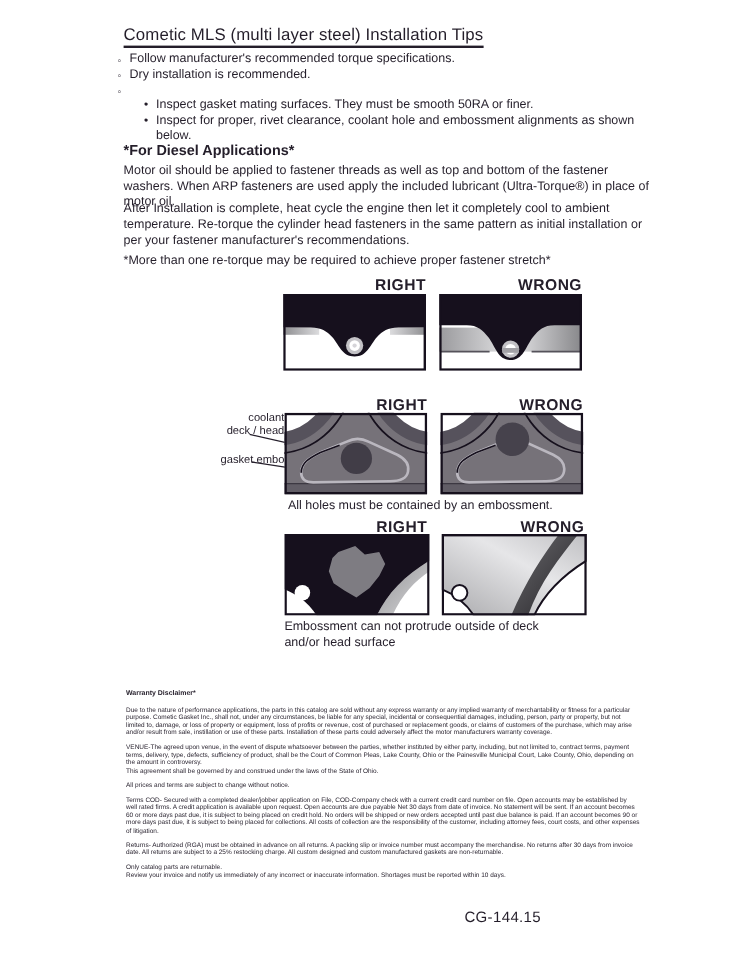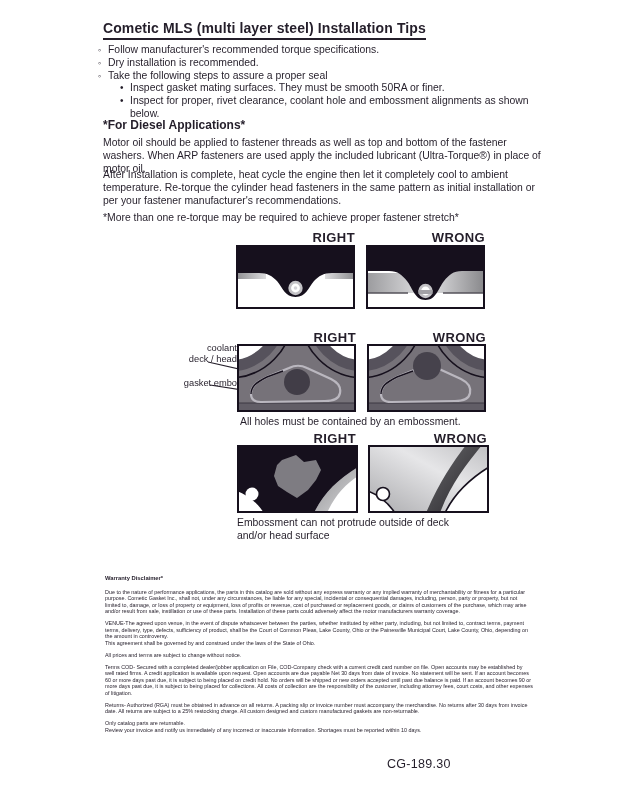--- a/index.html
+++ b/index.html
@@ -3,21 +3,21 @@
 <meta charset="utf-8">
 <style>
   html,body{margin:0;padding:0;background:#fff;}
   .page{
     position:relative;width:618px;height:800px;background:#ffffff;
     font-family:"Liberation Sans","DejaVu Sans",sans-serif;color:#241e2a;
     overflow:hidden;
   }
   .abs{position:absolute;}
   .title{
-    left:103px;top:20px;font-size:14px;font-weight:700;
+    left:103px;top:20px;font-size:14px;font-weight:400;
     border-bottom:2px solid #241e2a;padding-bottom:2px;letter-spacing:.1px;
   }
   .bullets{left:98px;top:44px;font-size:10.4px;line-height:12.8px;width:460px;}
   .brow{display:flex;}
   .bmark{width:10px;flex:0 0 10px;text-align:left;font-size:9px;}
   .sub .bmark{font-size:10px;}
   .sub{padding-left:22px;}
   .diesel-head{left:103px;top:118px;font-size:12px;font-weight:700;}
   .body-p{left:103px;width:444px;font-size:10.4px;line-height:13.1px;}
   .p1{top:136px;}
@@ -44,21 +44,20 @@
     <div class="brow">
       <span class="bmark">◦</span>
       <span>Follow manufacturer's recommended torque specifications.</span>
     </div>
     <div class="brow">
       <span class="bmark">◦</span>
       <span>Dry installation is recommended.</span>
     </div>
     <div class="brow">
       <span class="bmark">◦</span>
-      <span>Take the following steps to assure a proper seal</span>
     </div>
     <div class="brow sub">
       <span class="bmark">•</span>
       <span>Inspect gasket mating surfaces.  They must be smooth 50RA or finer.</span>
     </div>
     <div class="brow sub">
       <span class="bmark">•</span>
       <span>Inspect for proper, rivet clearance, coolant hole and embossment alignments as shown below.</span>
     </div>
   </div>
@@ -245,15 +244,15 @@
     <p>Due to the nature of performance applications, the parts in this catalog are sold without any express warranty or any implied warranty of merchantability or fitness for a particular purpose.  Cometic Gasket Inc., shall not, under any circumstances, be liable for any special, incidental or consequential damages, including, person, party or property, but not limited to, damage, or loss of property or equipment, loss of profits or revenue, cost of purchased or replacement goods, or claims of customers of the purchase, which may arise and/or result from sale, instillation or use of these parts.  Installation of these parts could adversely affect the motor manufacturers warranty coverage.</p>
     <p class="tight">VENUE-The agreed upon venue, in the event of dispute whatsoever between the parties, whether instituted by either party, including, but not limited to, contract terms, payment terms, delivery, type, defects, sufficiency of product, shall be the Court of Common Pleas, Lake County, Ohio or the Painesville Municipal Court, Lake County, Ohio, depending on the amount in controversy.</p>
     <p>This agreement shall be governed by and construed under the laws of the State of Ohio.</p>
     <p>All prices and terms are subject to change without notice.</p>
     <p>Terms COD- Secured with a completed dealer/jobber application on File, COD-Company check with a current credit card number on file.  Open accounts may be established by well rated firms.  A credit application is available upon request.  Open accounts are due payable Net 30 days from date of invoice.  No statement will be sent.  If an account becomes 60 or more days past due, it is subject to being placed on credit hold.  No orders will be shipped or new orders accepted until past due balance is paid.  If an account becomes 90 or more days past due, it is subject to being placed for collections.  All costs of collection are the responsibility of the customer, including attorney fees, court costs, and other expenses of litigation.</p>
     <p>Returns- Authorized (RGA) must be obtained in advance on all returns.  A packing slip or invoice number must accompany the merchandise.  No returns after 30 days from invoice date.  All returns are subject to a 25% restocking charge.  All custom designed and custom manufactured gaskets are non-returnable.</p>
     <p class="tight">Only catalog parts are returnable.</p>
     <p>Review your invoice and notify us immediately of any incorrect or inaccurate information.  Shortages must be reported within 10 days.</p>
   </div>
 
-  <div class="abs pagenum">CG-189.30</div>
+  <div class="abs pagenum">CG-144.15</div>
 
 </div>
 
 </body></html>

